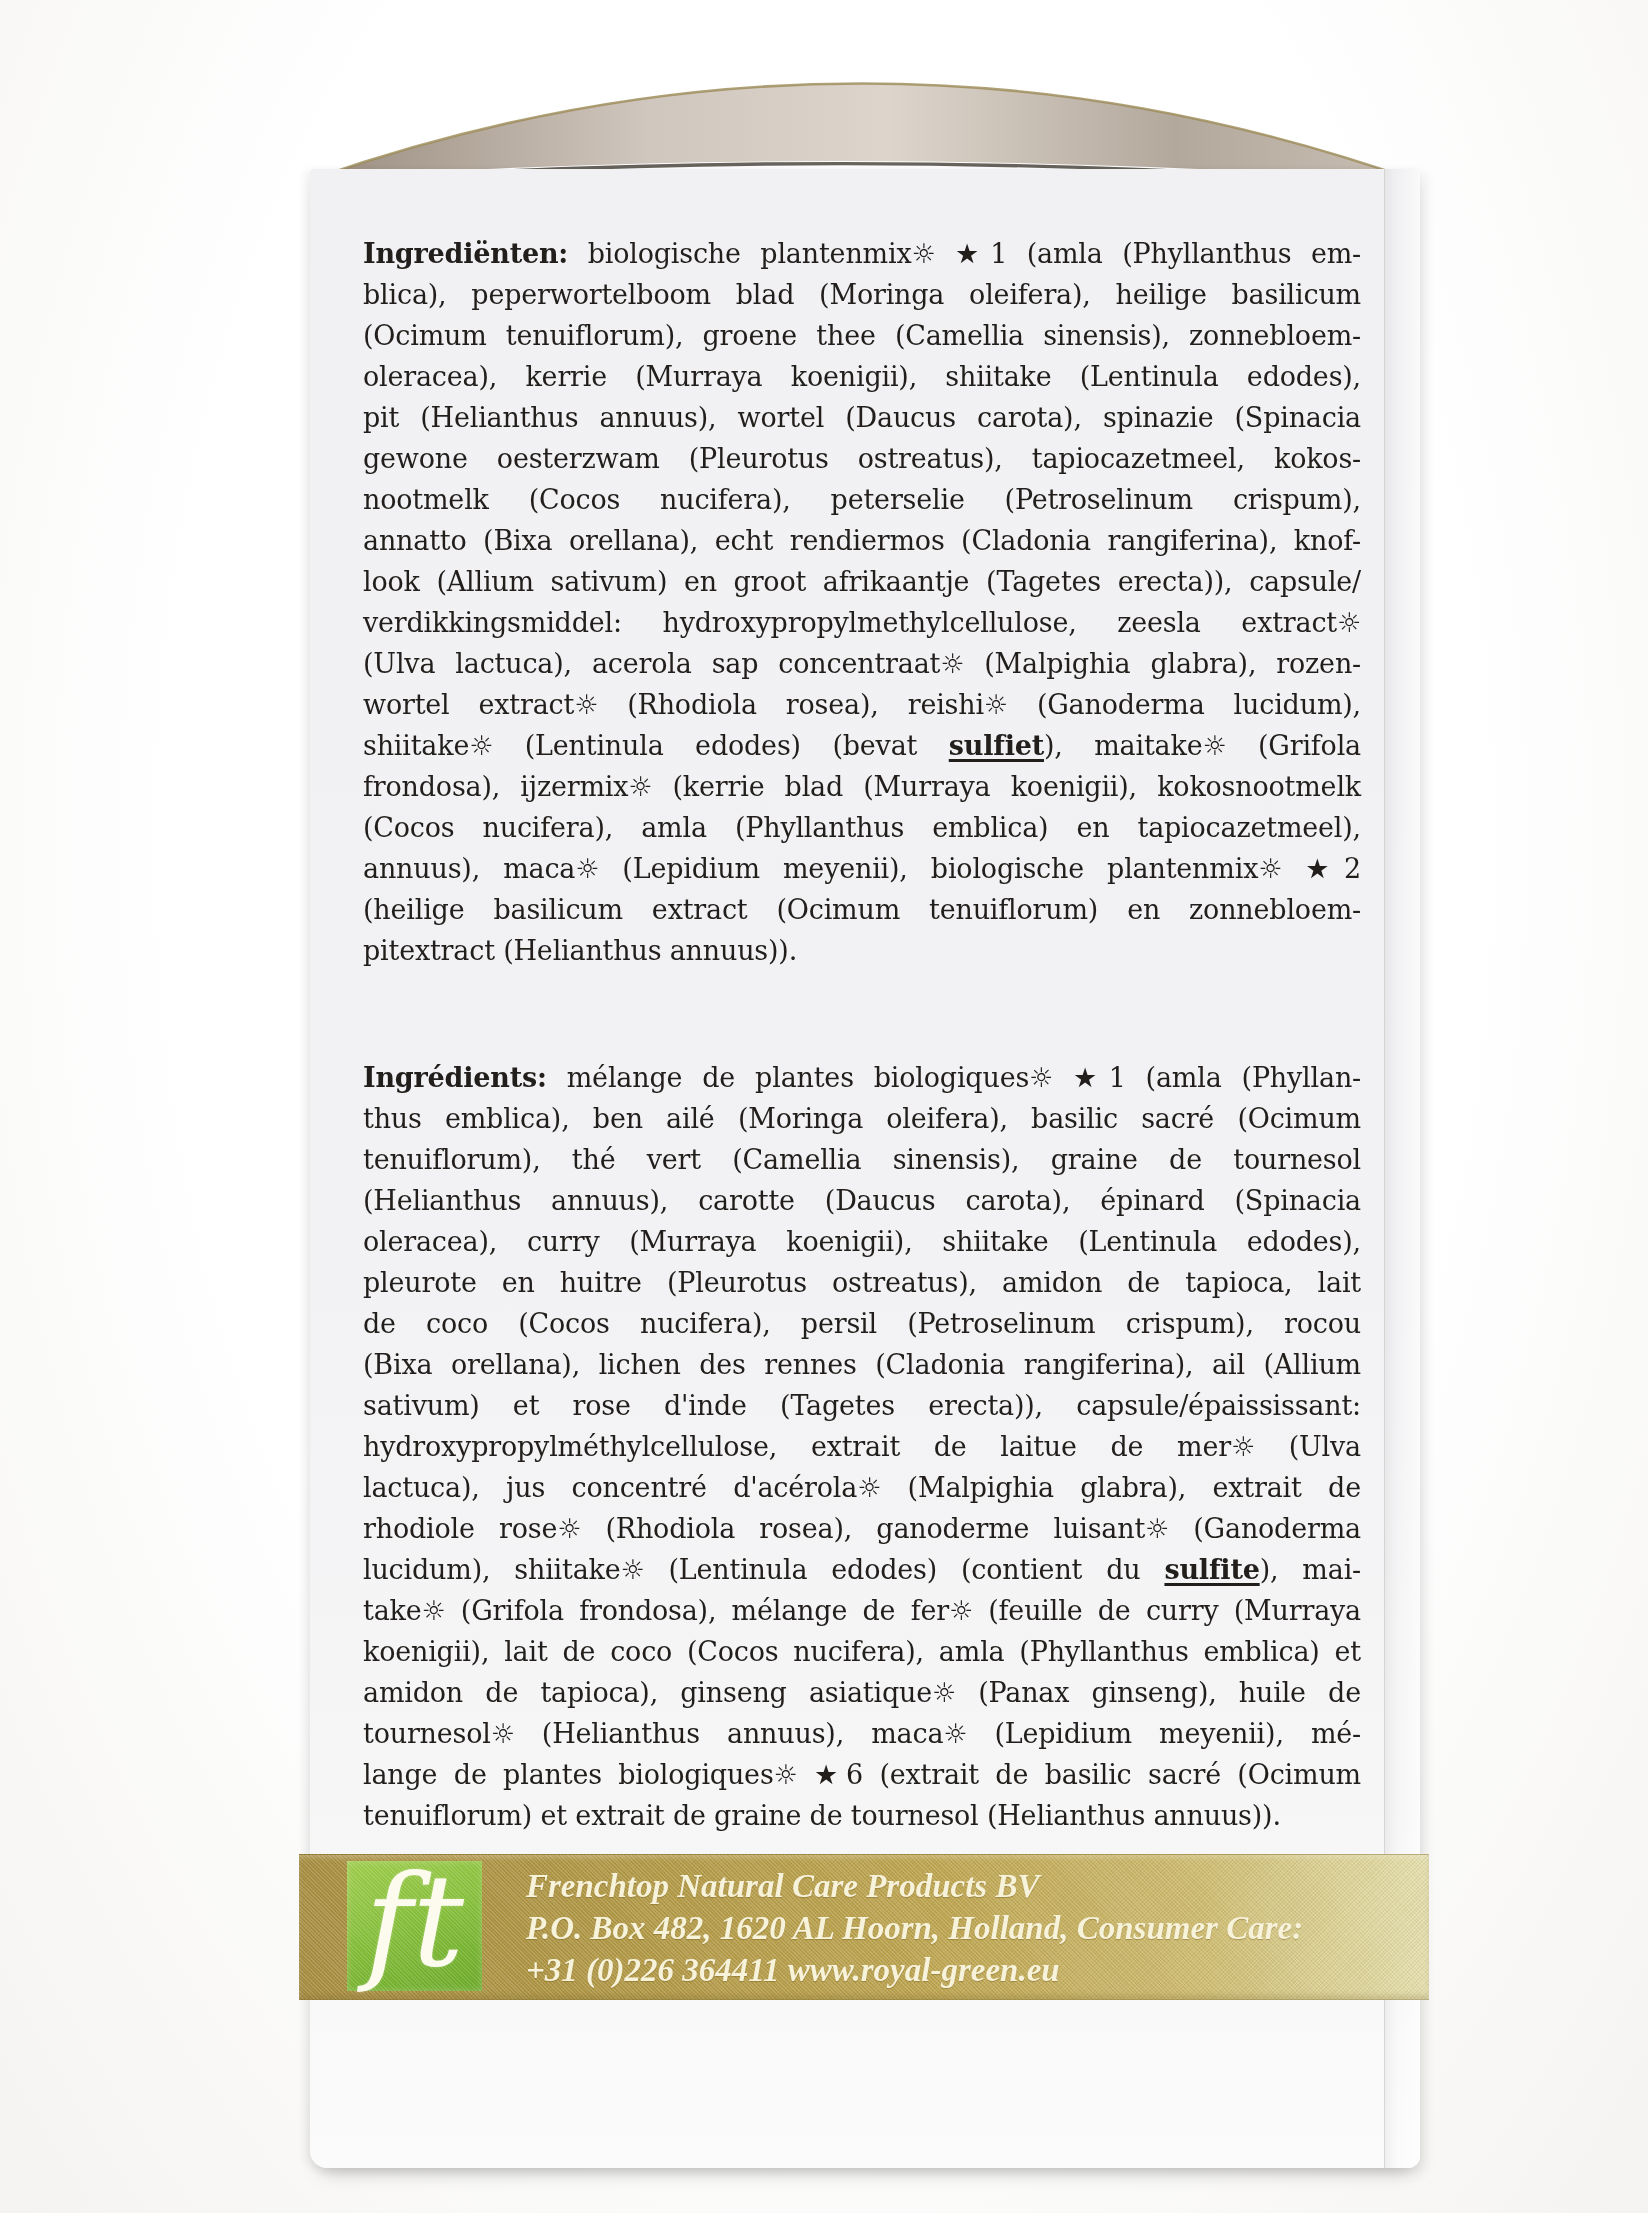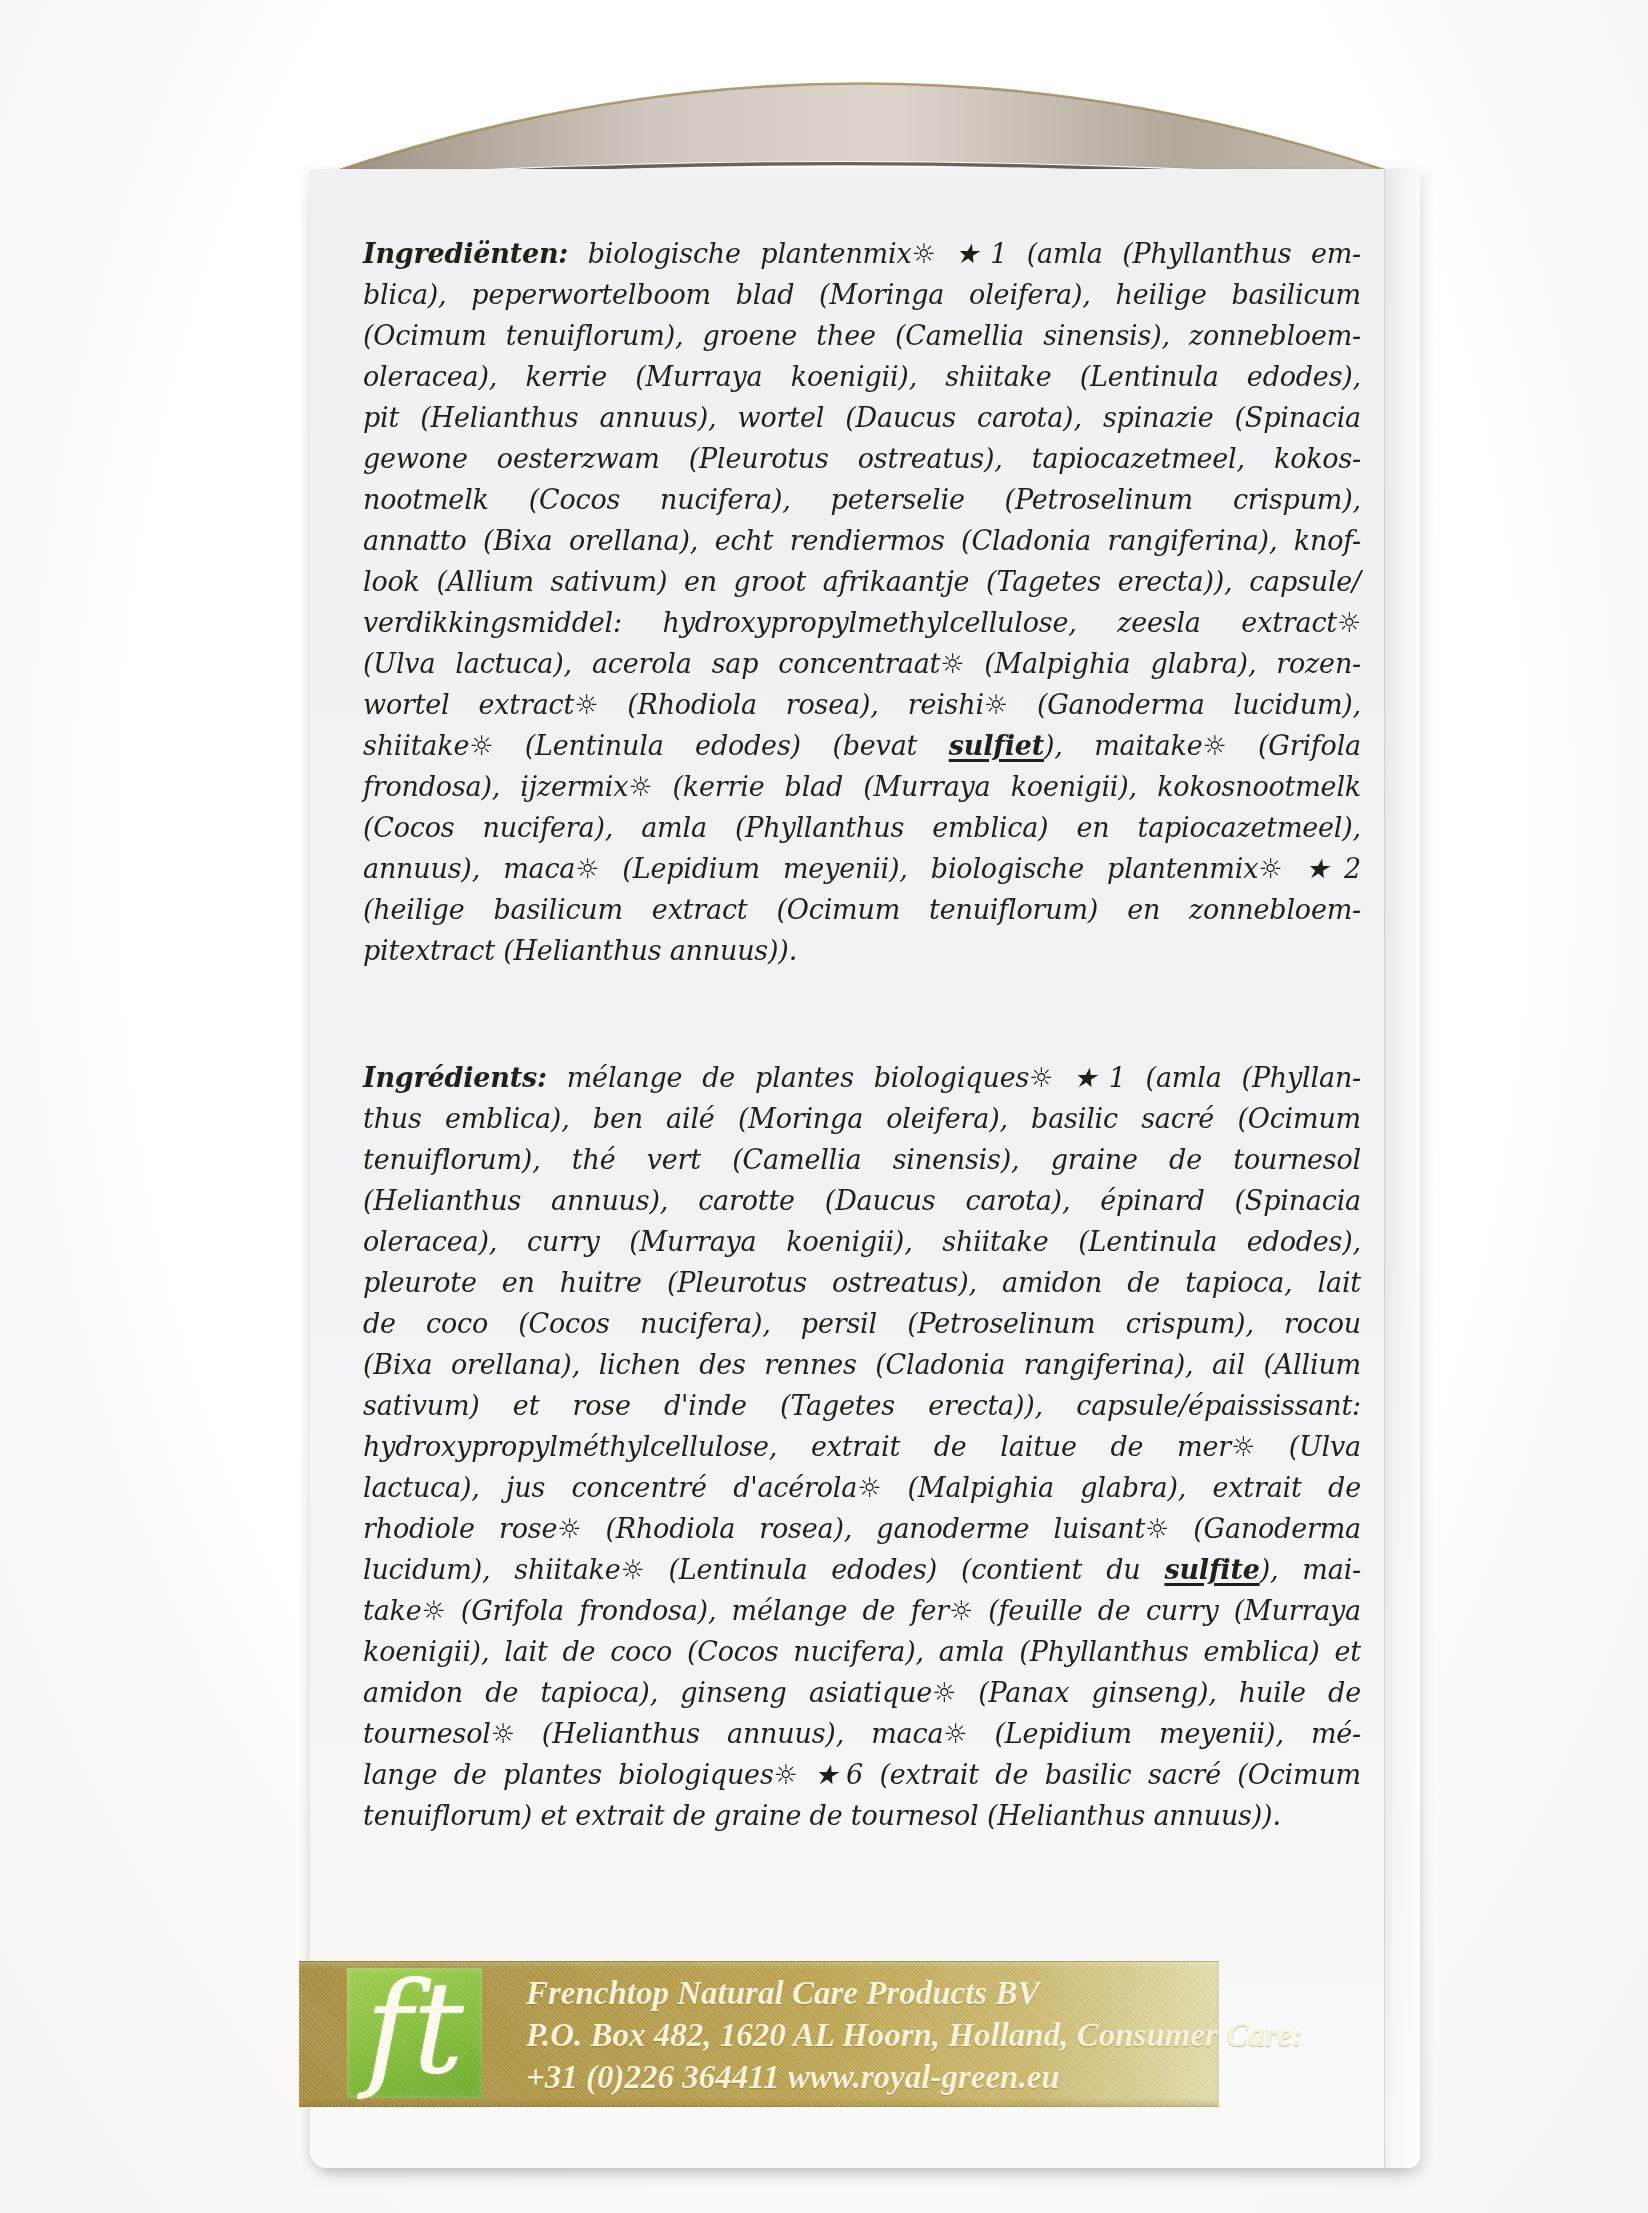--- a/index.html
+++ b/index.html
@@ -19,34 +19,34 @@
   .box-side-right{
     position:absolute;right:0;top:0;bottom:0;width:35px;
     border-left:0.9px solid rgba(118,112,100,0.28);
     background:linear-gradient(90deg,rgba(0,0,0,0.045),rgba(255,255,255,0) 35%,rgba(255,255,255,0.65));
     border-radius:0 2.6px 12px 0;
   }
   .lid-svg{position:absolute;left:303px;top:61px;width:1150px;height:151px;}
   
   .para{
     position:absolute;left:363px;width:998px;color:#211e1b;
-    font-size:27px;letter-spacing:-0.2px;font-style:italic;
+    font-size:27px;letter-spacing:-0.2px;
   }
   .para-nl{top:233px;}
   .para-fr{top:1057px;}
   .pline{
     height:41px;line-height:41px;
     text-align:justify;text-align-last:justify;
   }
   .pline-last{text-align-last:left;}
   .b{font-weight:bold;}
   .u{text-decoration:underline;text-decoration-thickness:2.6px;text-underline-offset:4.3px;}
   
   .footer-band{
-    position:absolute;left:299px;top:1961px;width:920px;height:144px;
+    position:absolute;left:299px;top:1854px;width:1130px;height:144px;
     background:
       repeating-linear-gradient(45deg,rgba(255,255,255,0.16) 0 1.3px,rgba(255,255,255,0) 1.3px 2.6px),
       repeating-linear-gradient(-45deg,rgba(120,95,25,0.10) 0 1.3px,rgba(255,255,255,0) 1.3px 2.6px),
       linear-gradient(90deg,#a68c3e 0%,#b09744 30%,#bda550 58%,#cdbb70 80%,#ddd59c 94%,#e4dfae 100%);
     border-top:0.9px solid rgba(110,88,28,0.35);
     border-bottom:0.9px solid rgba(110,88,28,0.35);
     box-shadow:inset 0 2.6px 5.2px rgba(255,255,255,0.25), inset 0 -3.5px 5.2px rgba(90,70,20,0.18);
     z-index:3;
   }
   .logo-square{

